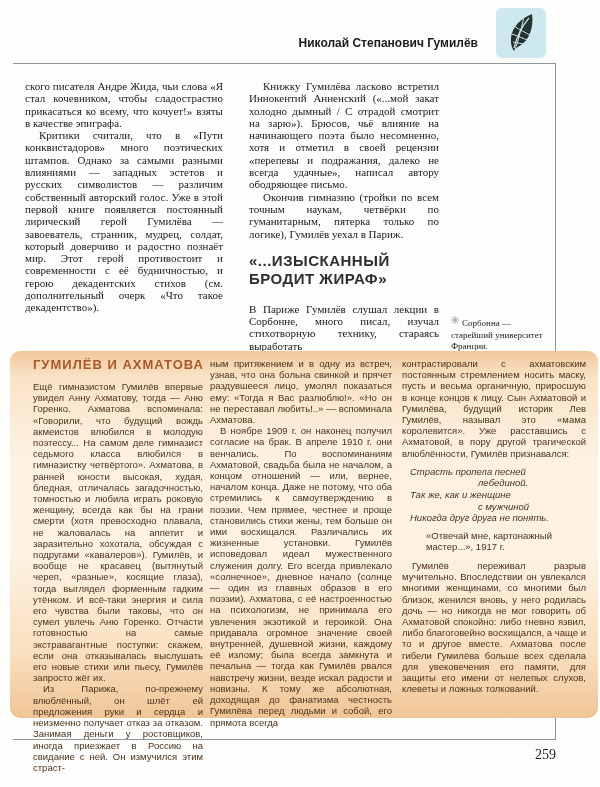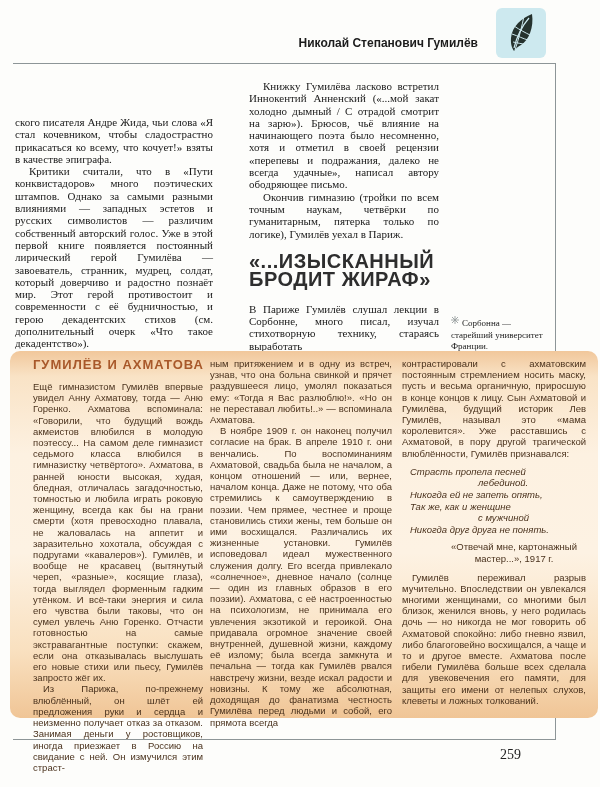--- a/index.html
+++ b/index.html
@@ -14,27 +14,27 @@
 
   
   .rule{position:absolute;background:#8d9597;z-index:1;}
   .rule.top{left:13px;top:63px;width:543px;height:1px;}
   .rule.right{left:555px;top:63px;width:1px;height:677px;}
   .rule.bottom{left:13px;top:739px;width:543px;height:1px;}
 
   
   .col{position:absolute;top:80px;font-size:11px;line-height:12.3px;text-align:justify;}
   .col p{margin:0;}
-  .col.left{left:15px;width:198px;margin-top:36px;}
+  .col.left{left:25px;width:198px;}
   .col.right{left:249px;width:190px;}
   p.indent{text-indent:14px;}
   p.noindent{text-indent:0;}
 
   .section-heading{margin:12px 0 0 0;font-family:"Liberation Sans",sans-serif;
-        font-size:20px;line-height:18px;font-weight:bold;letter-spacing:.5px;
+        font-size:15px;line-height:18px;font-weight:bold;letter-spacing:.5px;
         color:#2e2e2e;text-align:left;}
   .col.right .after-heading{margin-top:15px;}
 
   .poem-left{position:absolute;left:85px;top:312px;width:220px;
         font-style:italic;font-size:10.5px;line-height:13px;color:#1e1e1e;}
 
   .margin-note{position:absolute;left:451px;top:316px;width:98px;
         font-size:9px;line-height:11.5px;color:#222;text-align:left;}
   .mn-icon{display:inline-block;vertical-align:2px;margin-right:3px;}
 
@@ -45,23 +45,23 @@
   .fb-title{position:absolute;left:23px;top:6px;font-size:13px;font-weight:bold;
         letter-spacing:1px;color:#a8582a;}
   .fb-col{position:absolute;font-size:9.5px;line-height:11.2px;text-align:justify;}
   .fb-col p{margin:0;}
   .fb-col p.indent{text-indent:10px;}
   .fb-c1{left:23px;top:30px;width:170px;}
   .fb-c2{left:200px;top:7px;width:182px;}
   .fb-c3{left:392px;top:7px;width:184px;}
   .fb-poem{margin:7px 0 6px 8px;font-style:italic;line-height:11.6px;text-align:left;}
   .fb-poem .cont{margin-left:68px;}
-  .fb-attr{width:140px;margin:0 2px 7px auto;text-align:center;line-height:11.6px;}
+  .fb-attr{width:140px;margin:0 20px 7px auto;text-align:left;line-height:11.6px;}
 
-  .page-number{position:absolute;left:500px;top:747px;width:56px;text-align:left;
+  .page-number{position:absolute;left:500px;top:747px;width:56px;text-align:right;
         font-size:14px;color:#222;}
 </style>
 </head>
 <body>
 
 <div class="page">
 
   <div class="header-title">Николай Степанович Гумилёв</div>
 
   <div class="icon-box">
@@ -111,21 +111,20 @@
     <div class="fb-col fb-c2">
       <p class="noindent">ным притяжением и в одну из встреч, узнав, что она больна свинкой и прячет раздувшееся лицо, умолял показаться ему: «Тогда я Вас разлюблю!». «Но он не переставал любить!..» — вспоминала Ахматова.</p>
       <p class="indent">В ноябре 1909 г. он наконец получил согласие на брак. В апреле 1910 г. они венчались. По воспоминаниям Ахматовой, свадьба была не началом, а концом отношений — или, вернее, началом конца. Даже не потому, что оба стремились к самоутверждению в поэзии. Чем прямее, честнее и проще становились стихи жены, тем больше он ими восхищался. Различались их жизненные установки. Гумилёв исповедовал идеал мужественного служения долгу. Его всегда привлекало «солнечное», дневное начало (солнце — один из главных образов в его поэзии). Ахматова, с её настроенностью на психологизм, не принимала его увлечения экзотикой и героикой. Она придавала огромное значение своей внутренней, душевной жизни, каждому её излому; была всегда замкнута и печальна — тогда как Гумилёв рвался навстречу жизни, везде искал радости и новизны. К тому же абсолютная, доходящая до фанатизма честность Гумилёва перед людьми и собой, его прямота всегда</p>
     </div>
 
     <div class="fb-col fb-c3">
       <p class="noindent">контрастировали с ахматовским постоянным стремлением носить маску, пусть и весьма органичную, приросшую в конце концов к лицу. Сын Ахматовой и Гумилёва, будущий историк Лев Гумилёв, называл это «мама королевится». Уже расставшись с Ахматовой, в пору другой трагической влюблённости, Гумилёв признавался:</p>
       <div class="fb-poem">
         <div>Страсть пропела песней</div>
         <div class="cont">лебединой.</div>
-        <div>Никогда ей не запеть опять,</div>
         <div>Так же, как и женщине</div>
         <div class="cont">с мужчиной</div>
         <div>Никогда друг друга не понять.</div>
       </div>
       <div class="fb-attr">«Отвечай мне, картонажный мастер...», 1917 г.</div>
       <p class="indent">Гумилёв переживал разрыв мучительно. Впоследствии он увлекался многими женщинами, со многими был близок, женился вновь, у него родилась дочь — но никогда не мог говорить об Ахматовой спокойно: либо гневно язвил, либо благоговейно восхищался, а чаще и то и другое вместе. Ахматова после гибели Гумилёва больше всех сделала для увековечения его памяти, для защиты его имени от нелепых слухов, клеветы и ложных толкований.</p>
     </div>
   </div>
 
   <div class="page-number">259</div>

